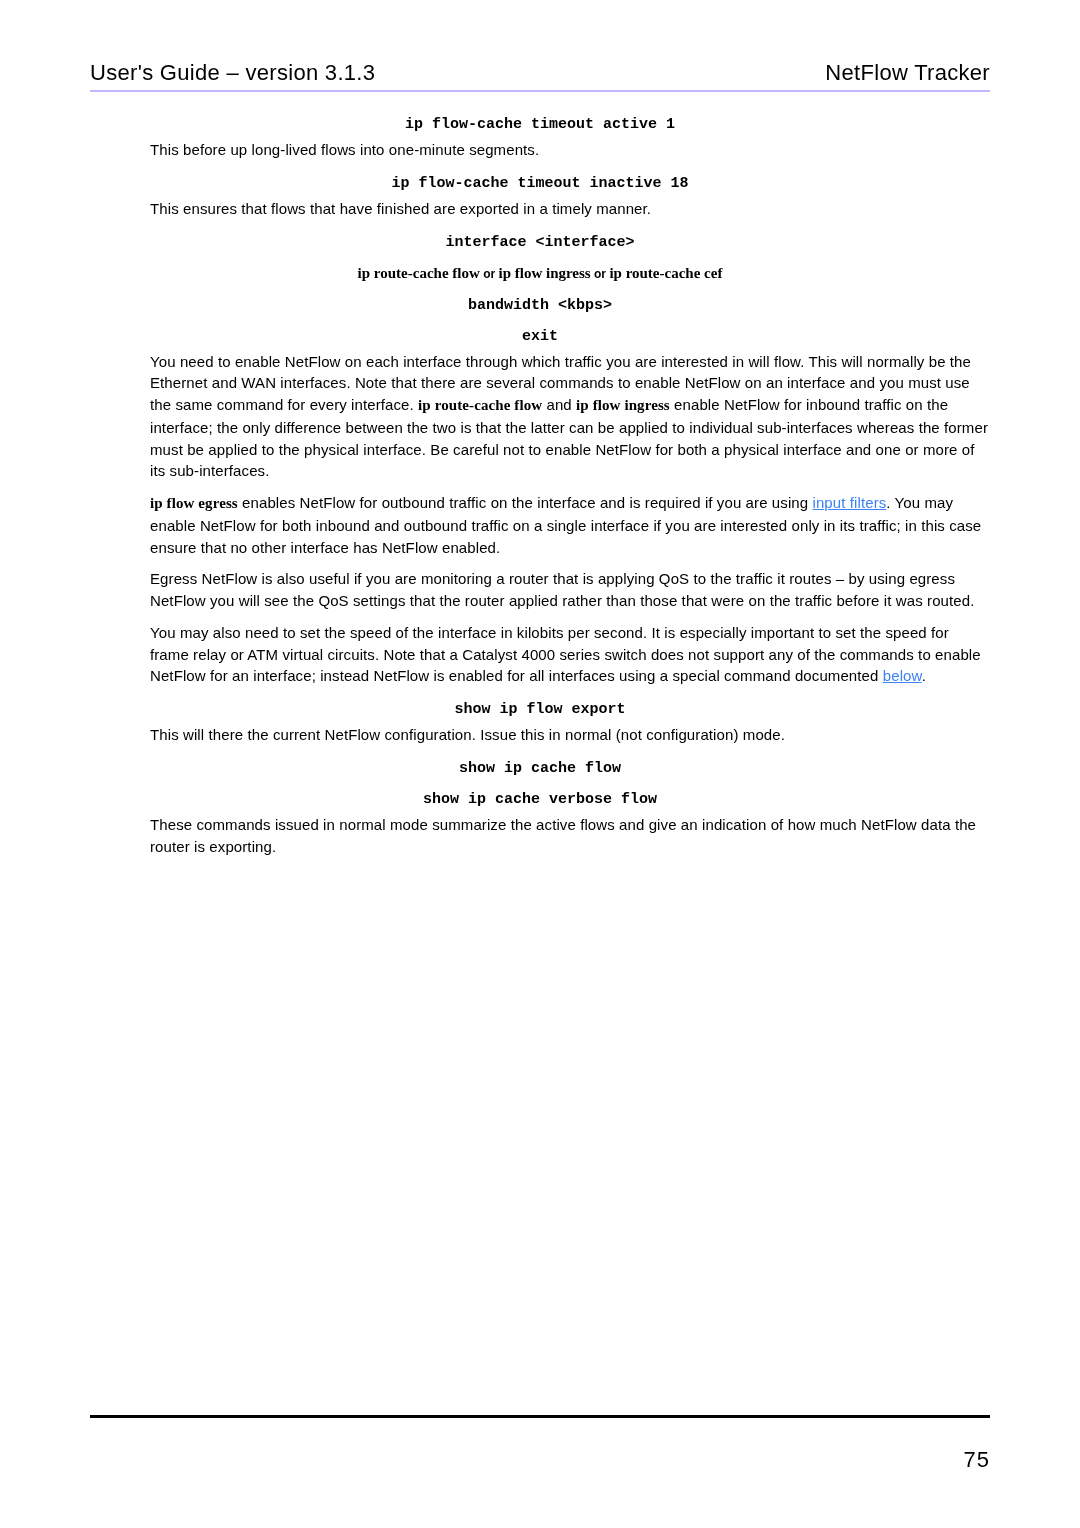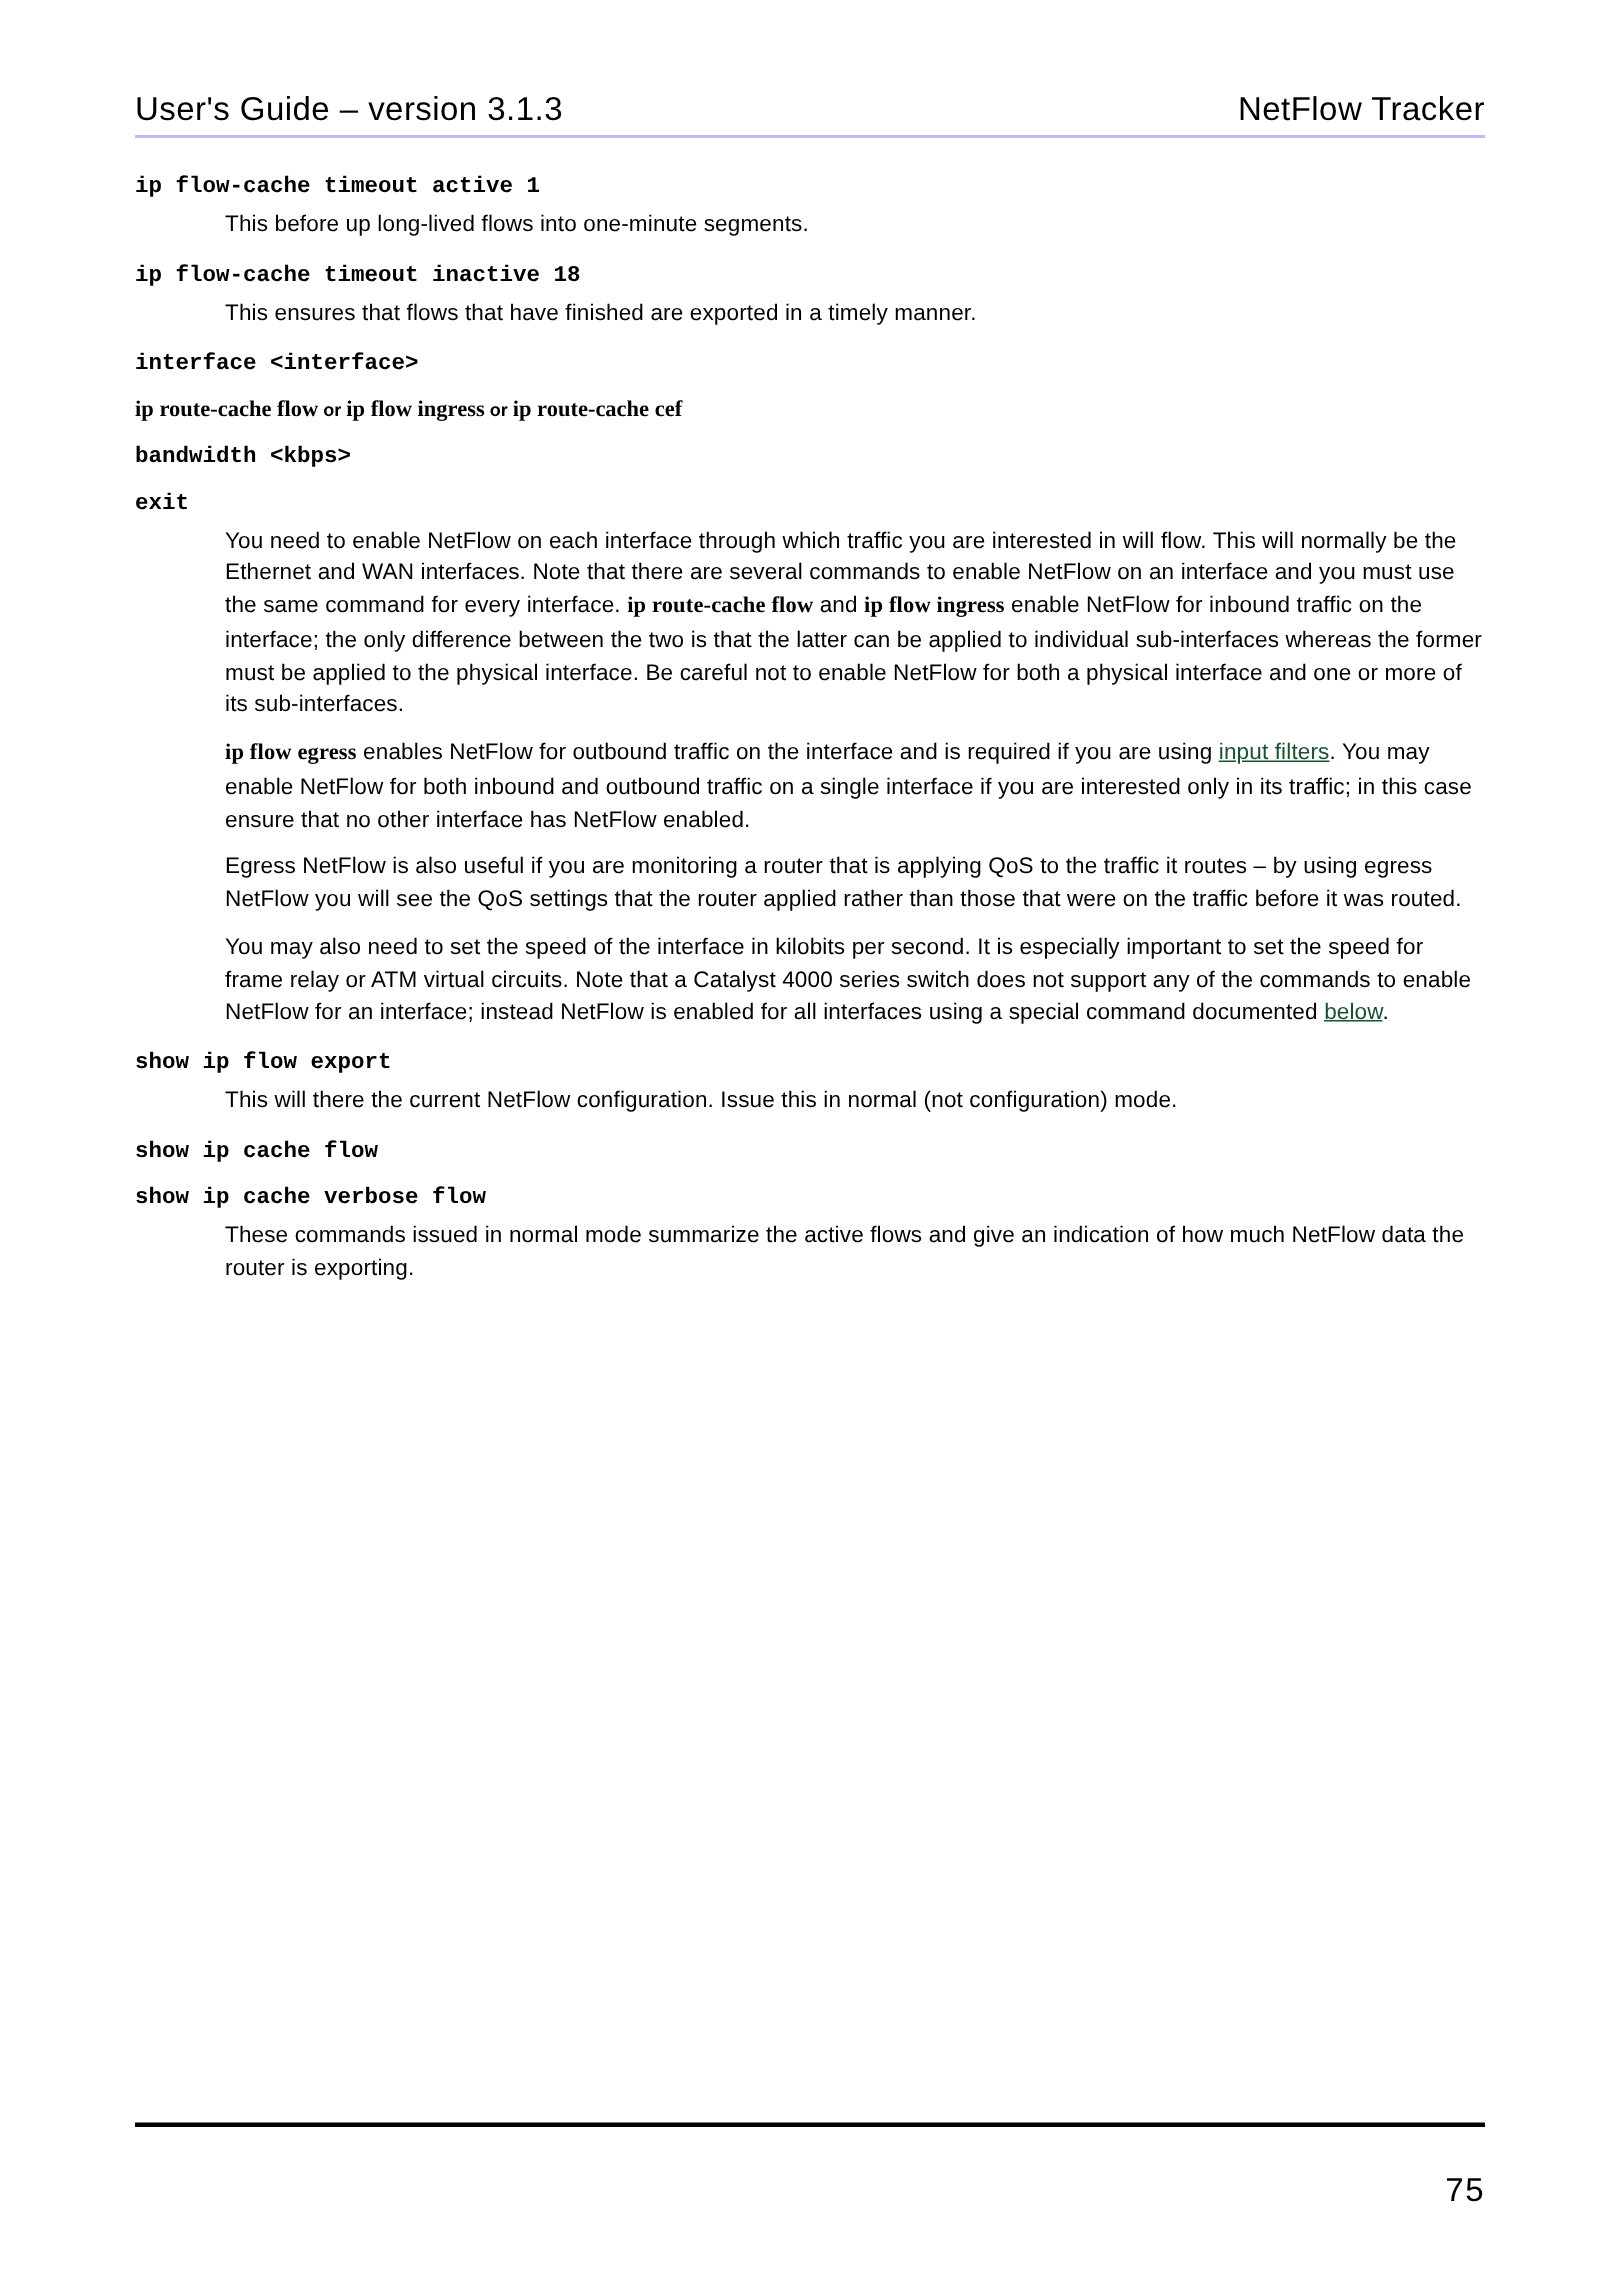--- a/index.html
+++ b/index.html
@@ -20,39 +20,40 @@
     padding-bottom: 4px;
     border-bottom: 2px solid #c4b5fd;
     margin-bottom: 24px;
   }
   .cmd {
     font-family: "Courier New", monospace;
     font-weight: bold;
     font-size: 15px;
     margin-top: 14px;
     margin-bottom: 6px;
+    text-align: center;
   }
   .cmd-inline {
     font-family: Liberation Serif, serif;
     font-weight: bold;
     font-size: 15px;
   }
   .or-sep {
     font-family: Arial, Helvetica, sans-serif;
     font-weight: bold;
     font-size: 12px;
   }
   .body-text {
     font-size: 15px;
     line-height: 1.45;
     margin-left: 60px;
     margin-bottom: 10px;
     letter-spacing: 0.1px;
   }
-  a.link { color: #14532d; text-decoration: underline; }
+  a.link { color: #3b82f6; text-decoration: underline; }
   .footer-rule {
     position: absolute;
     left: 90px;
     right: 90px;
     bottom: 110px;
     border-top: 3px solid #000;
   }
   .page-num {
     position: absolute;
     right: 90px;

